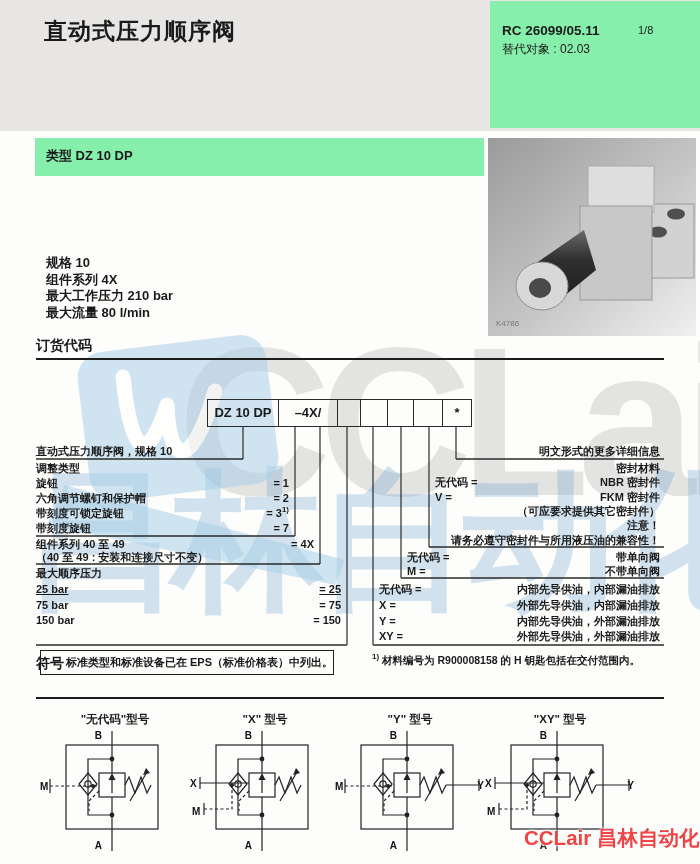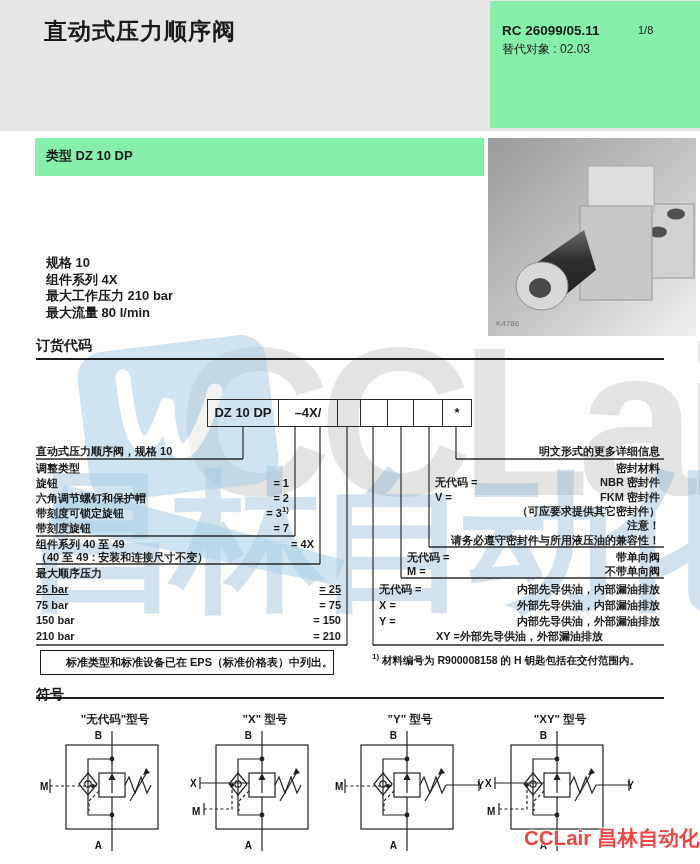--- a/index.html
+++ b/index.html
@@ -184,24 +184,20 @@
           <span class="ocode">= 25</span>
         </div>
         <div class="orow" style="height: 15.8px; line-height: 15.8px;">
           <span class="olabel">75 bar</span>
           <span class="ocode">= 75</span>
         </div>
         <div class="orow" style="height: 15.8px; line-height: 15.8px;">
           <span class="olabel">150 bar</span>
           <span class="ocode">= 150</span>
         </div>
-        <div class="orow" style="height: 15.8px; line-height: 15.8px;">
-          <span class="olabel">210 bar</span>
-          <span class="ocode">= 210</span>
-        </div>
       </div>
       <div class="ogroup" style="top: 443px; left: 462px; width: 198px; height: 16px;">
         <div class="orow r-only" style="height: 16px; line-height: 16px;">
           <span class="ocode">明文形式的更多详细信息</span>
         </div>
       </div>
       <div class="ogroup" style="top: 461px; left: 435px; width: 225px; height: 86px;">
         <div class="orow r-only" style="height: 14.3333px; line-height: 14.3333px;">
           <span class="ocode">密封材料</span>
         </div>
@@ -239,36 +235,36 @@
           <span class="ocode">内部先导供油，内部漏油排放</span>
         </div>
         <div class="orow" style="height: 15.75px; line-height: 15.75px;">
           <span class="olabel">X =</span>
           <span class="ocode">外部先导供油，内部漏油排放</span>
         </div>
         <div class="orow" style="height: 15.75px; line-height: 15.75px;">
           <span class="olabel">Y =</span>
           <span class="ocode">内部先导供油，外部漏油排放</span>
         </div>
-        <div class="orow" style="height: 15.75px; line-height: 15.75px; justify-content: center;">
+        <div class="orow" style="height: 15.75px; line-height: 15.75px;">
           <span class="olabel">XY =</span>
           <span class="ocode">外部先导供油，外部漏油排放</span>
         </div>
       </div>
     </div>
 
   <div class="notebox">
     <span>标准类型和标准设备已在 EPS（标准价格表）中列出。</span>
   </div>
   <div class="footnote">
     <sup>1)</sup>
     <span>材料编号为 R900008158 的 H 钥匙包括在交付范围内。</span>
   </div>
 
-  <div class="sechdr" style="top:686px">符号</div>
+  <div class="sechdr" style="top:655px">符号</div>
   <div class="secrule" style="top:697px"></div>
   <div id="symbols">
       <div class="symcol" style="left: 40px;"><div class="symtitle">"无代码"型号</div><svg width="150" height="130" viewBox="0 0 150 130">
           <g stroke="#222" stroke-width="1.2" fill="none">
             <rect x="26" y="18" width="92" height="84"></rect>
             <line x1="72" y1="4" x2="72" y2="32"></line>
             <line x1="72" y1="88" x2="72" y2="124"></line>
             <polyline points="72,32 48,32 48,88 72,88"></polyline>
             <path d="M48,46 L57,57 L48,68 L39,57 Z"></path>
             <circle cx="48" cy="57" r="3.2"></circle>

